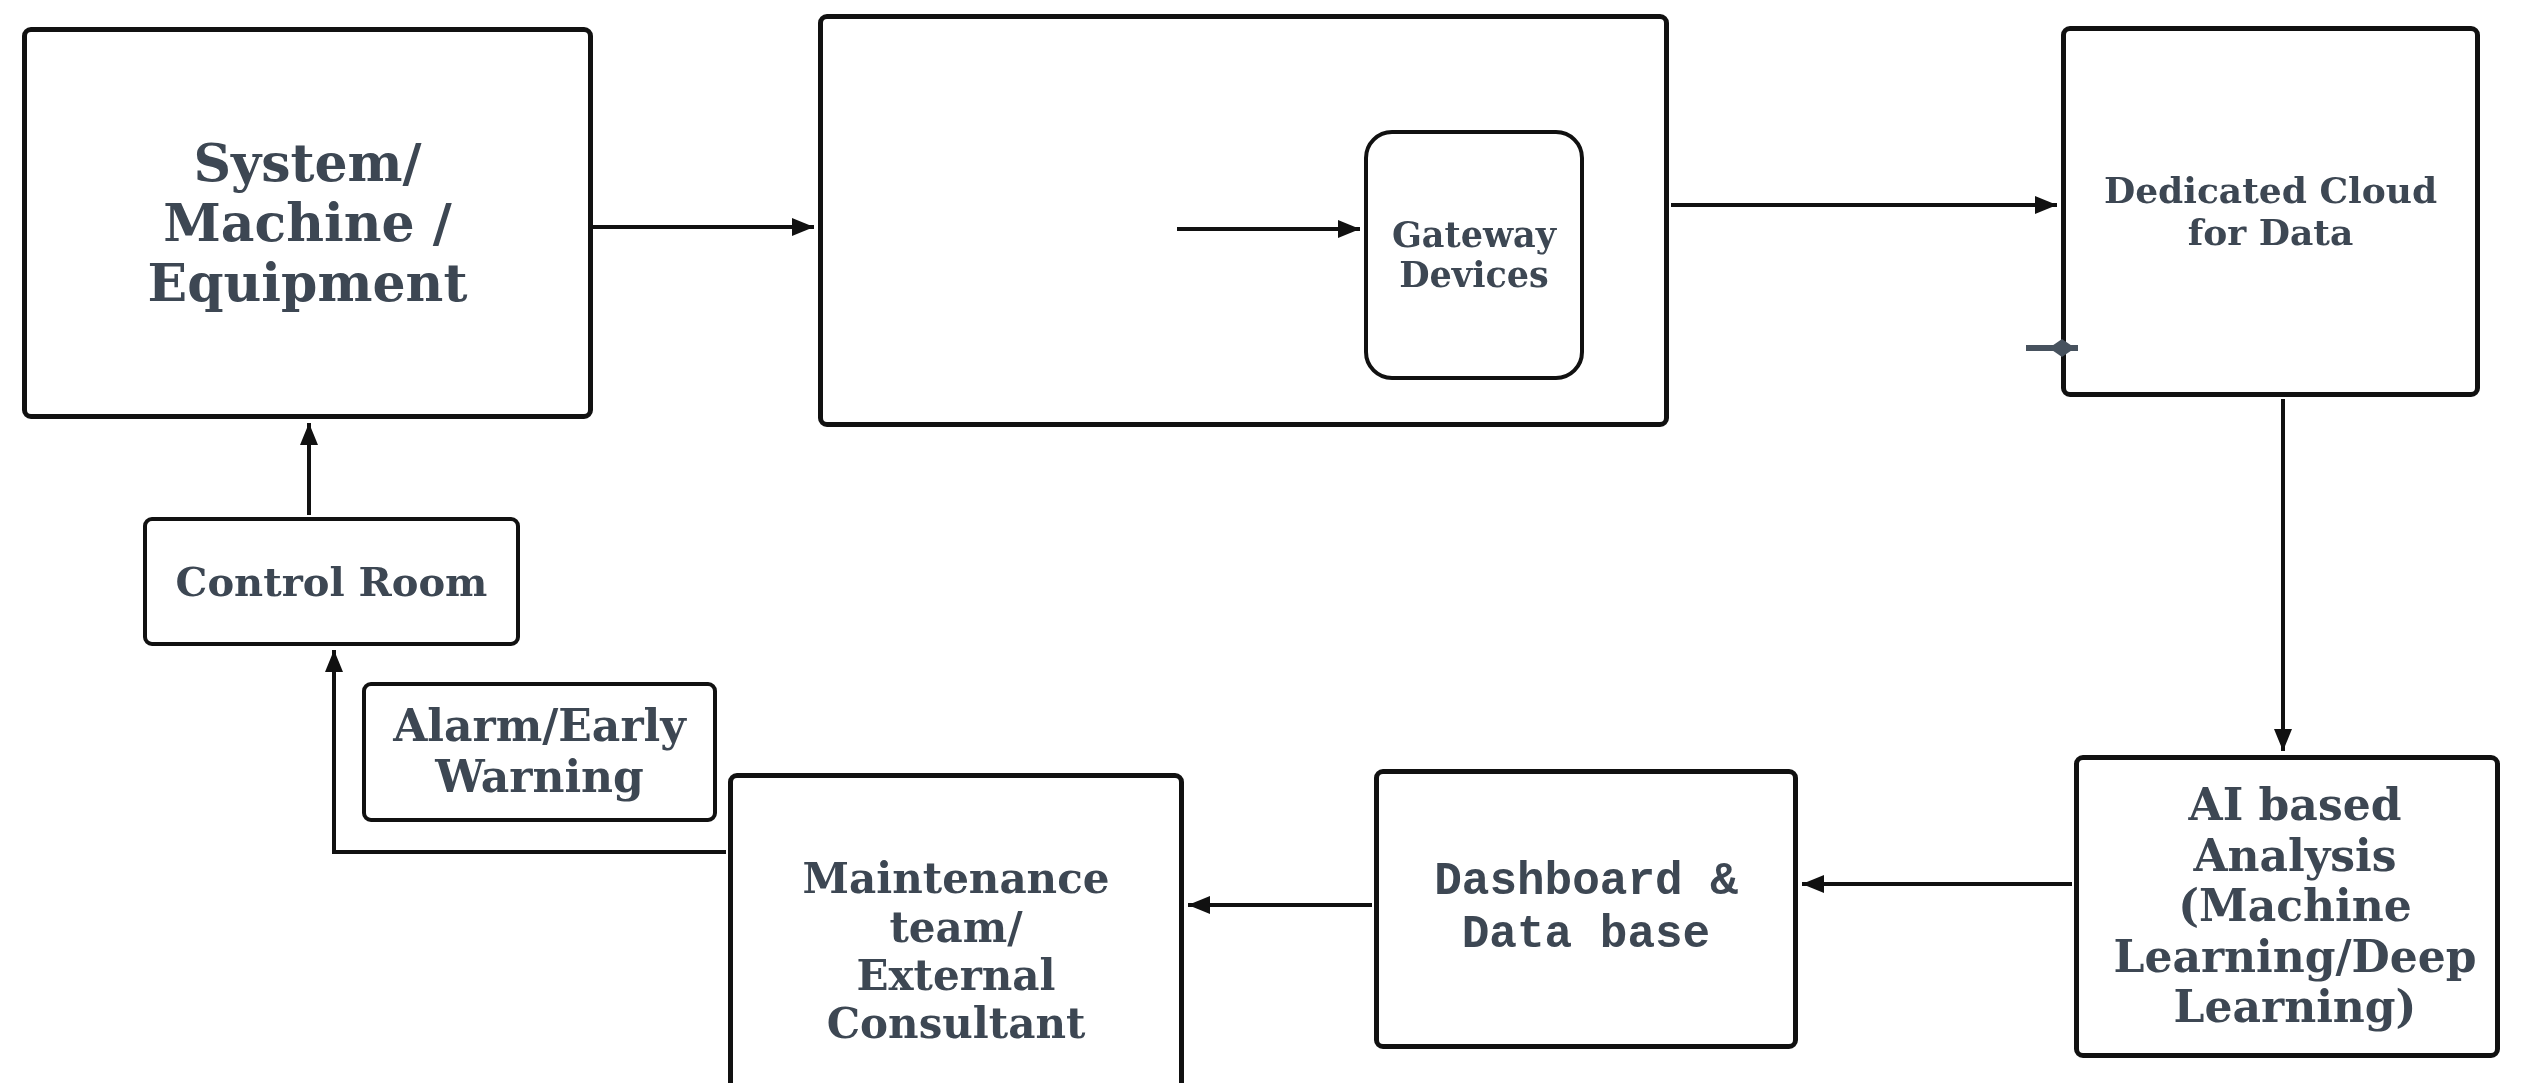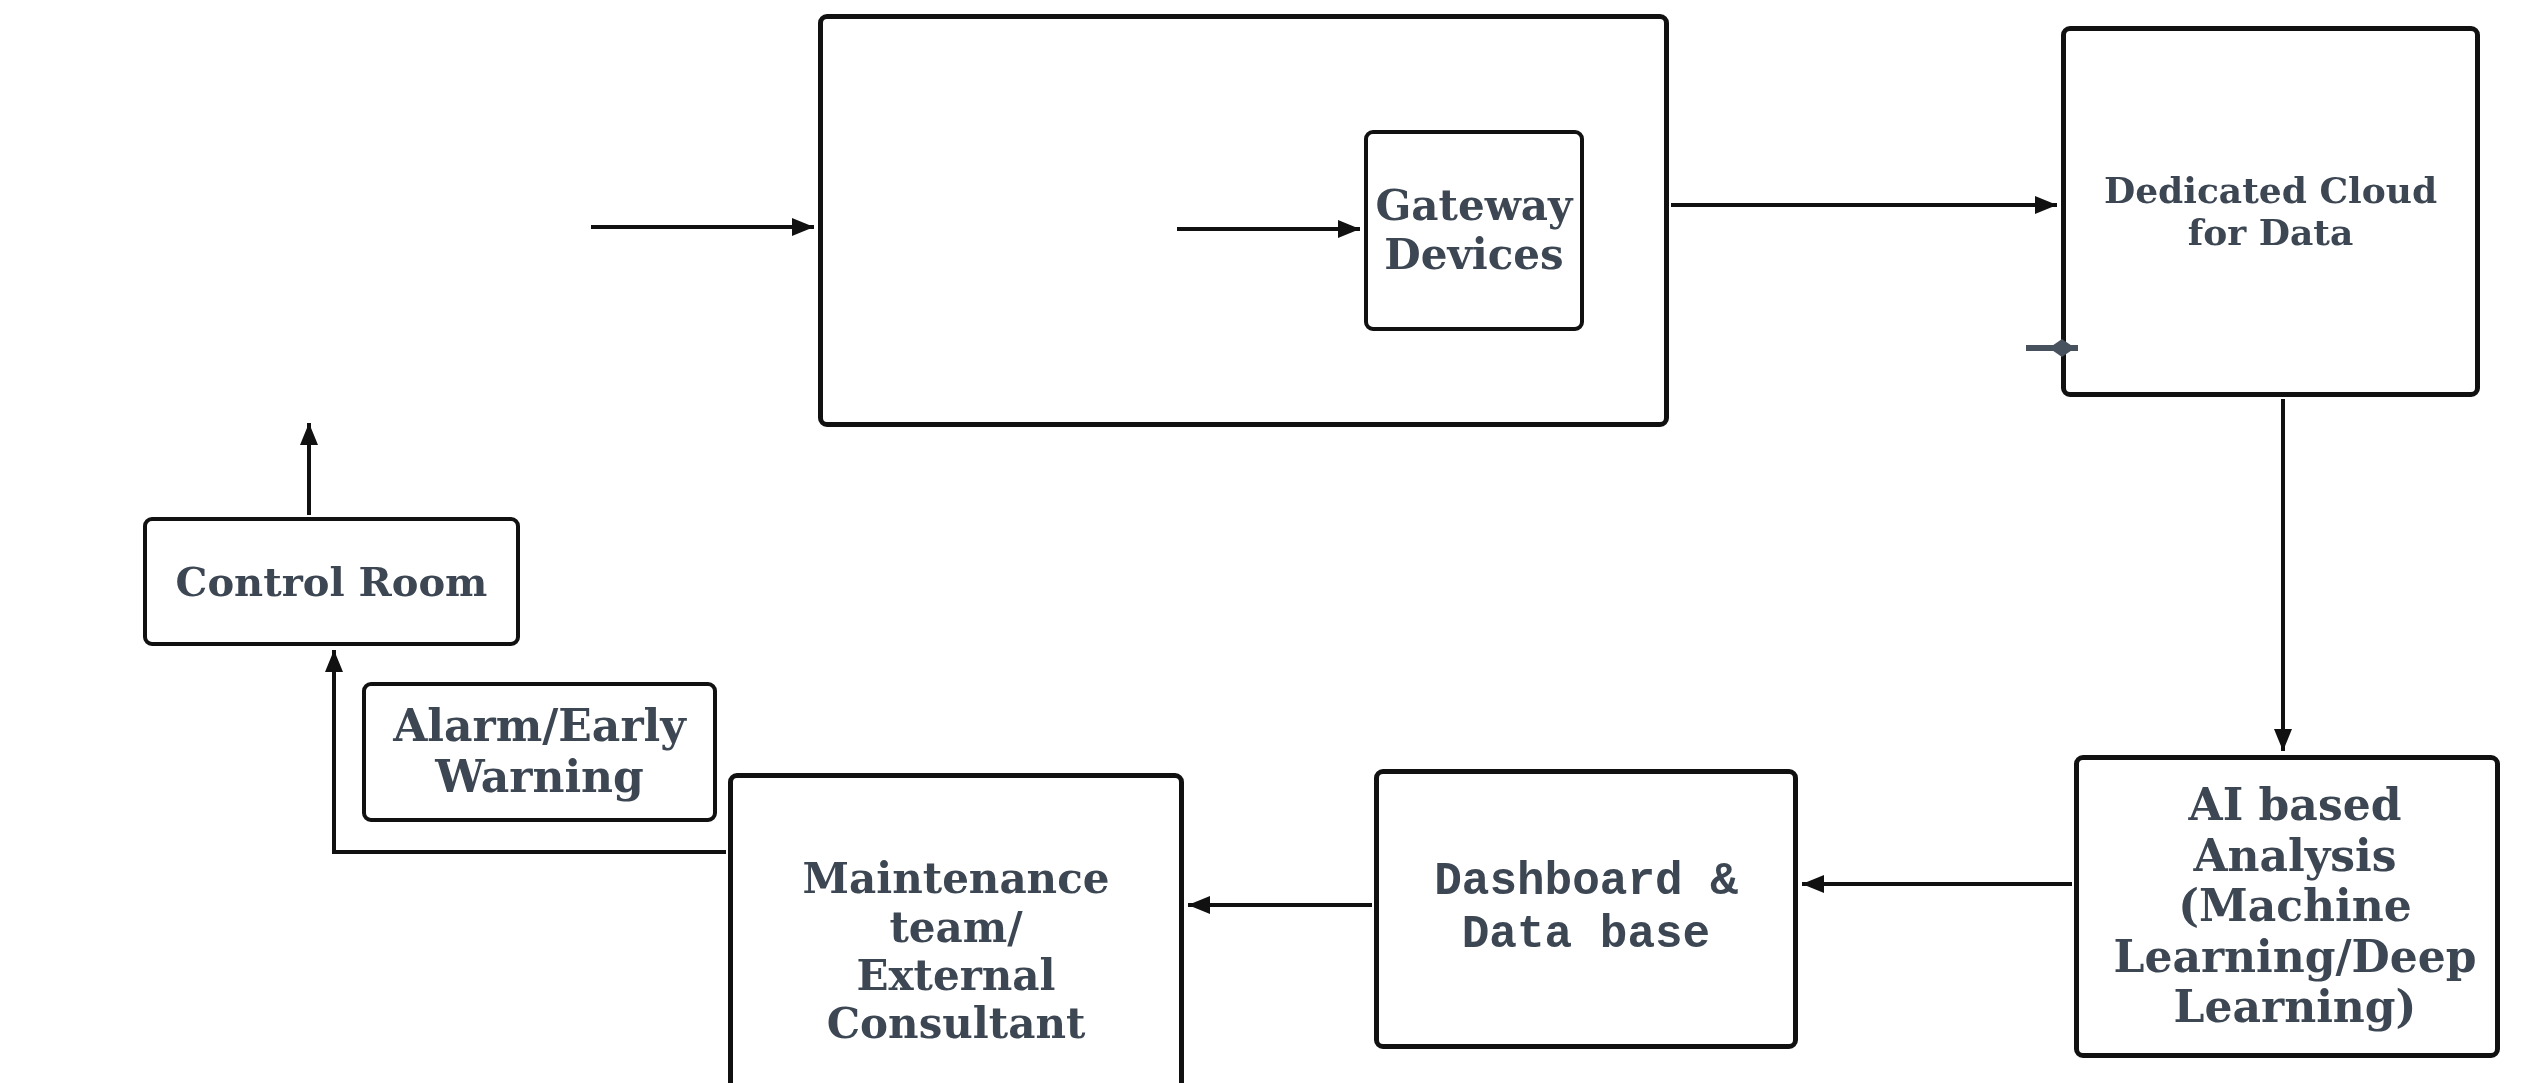--- a/index.html
+++ b/index.html
@@ -31,40 +31,45 @@
     font-weight:700;
     white-space:pre-line;
     line-height:1.15;
     z-index:2;
   }
   .node .label{white-space:pre-line;}
   
   .n-system      {left:22px;   top:27px;  width:571px; height:392px; font-size:52px;}
   .n-group       {left:818px;  top:14px;  width:851px; height:413px; z-index:1;}
   .n-wireless    {left:955px;  top:130px; width:220px; height:201px; font-size:42px; border-width:4px;}
-  .n-gateway     {left:1364px; top:130px; width:220px; height:201px; font-size:42px; border-width:4px;}
+  .n-gateway     {left:1364px; top:130px; width:220px; height:250px; font-size:35px; border-width:4px;border-radius:28px;}
   .n-cloud       {left:2061px; top:26px;  width:419px; height:371px; font-size:36px;}
   .n-ai          {left:2074px; top:755px; width:426px; height:303px; font-size:44px;padding-left:16px;}
   .n-dashboard   {left:1374px; top:769px; width:424px; height:280px; font-size:46px;font-family:Liberation Mono, monospace;}
   .n-maintenance {left:728px;  top:773px; width:456px; height:358px; font-size:42px;}
   .n-alarm       {left:362px;  top:682px; width:355px; height:140px; font-size:44px; border-width:4px;}
   .n-control     {left:143px;  top:517px; width:377px; height:129px; font-size:40px; border-width:4px;}
   .wires{
     position:absolute;left:0;top:0;width:2531px;height:1083px;
     z-index:3;pointer-events:none;
   }
   .wire{stroke:var(--line);stroke-width:4;fill:none;}
   .tick{stroke:var(--tick);stroke-width:6;}
   .tick-diamond{fill:var(--tick);}
 </style>
 </head>
 <body>
 
 <div class="canvas">
 
+  <div class="node n-system">
+    <span class="label">System/
+Machine /
+Equipment</span>
+  </div>
 
   <div class="node n-group"></div>
 
 
   <div class="node n-gateway">
     <span class="label">Gateway
 Devices</span>
   </div>
 
   <div class="node n-cloud">

